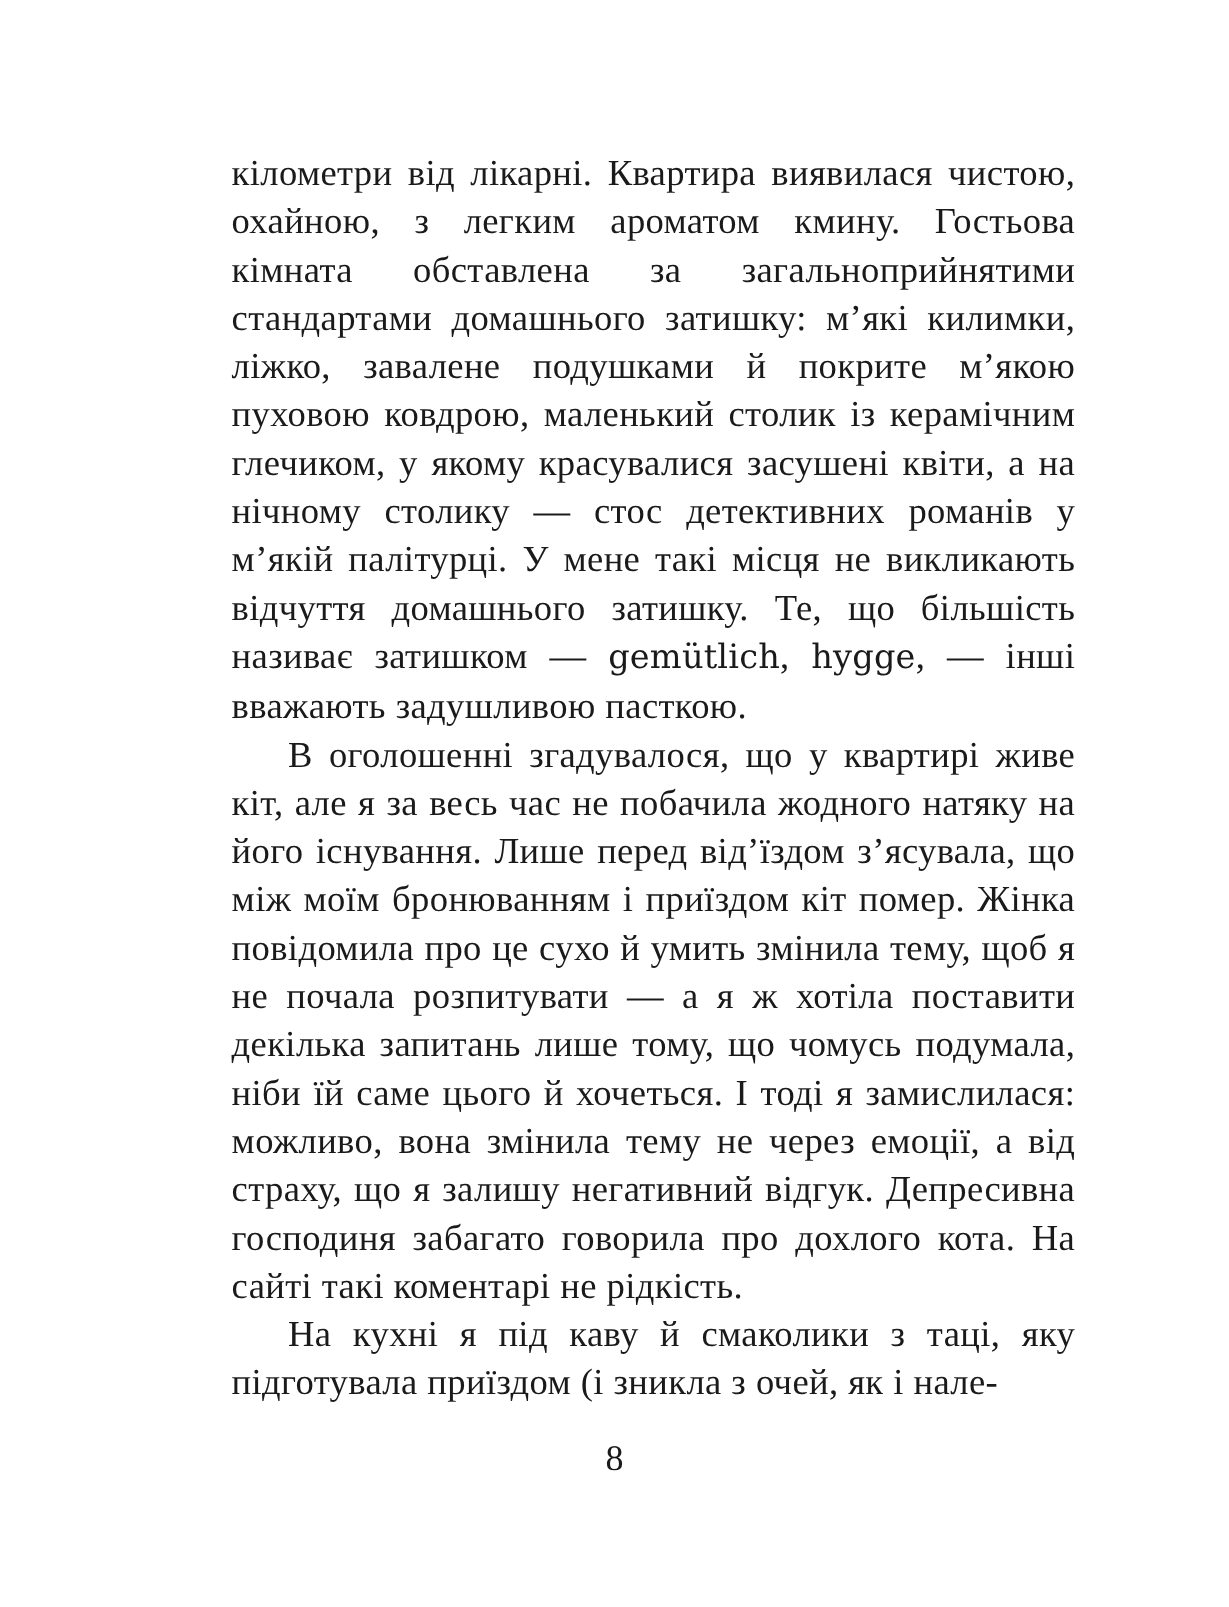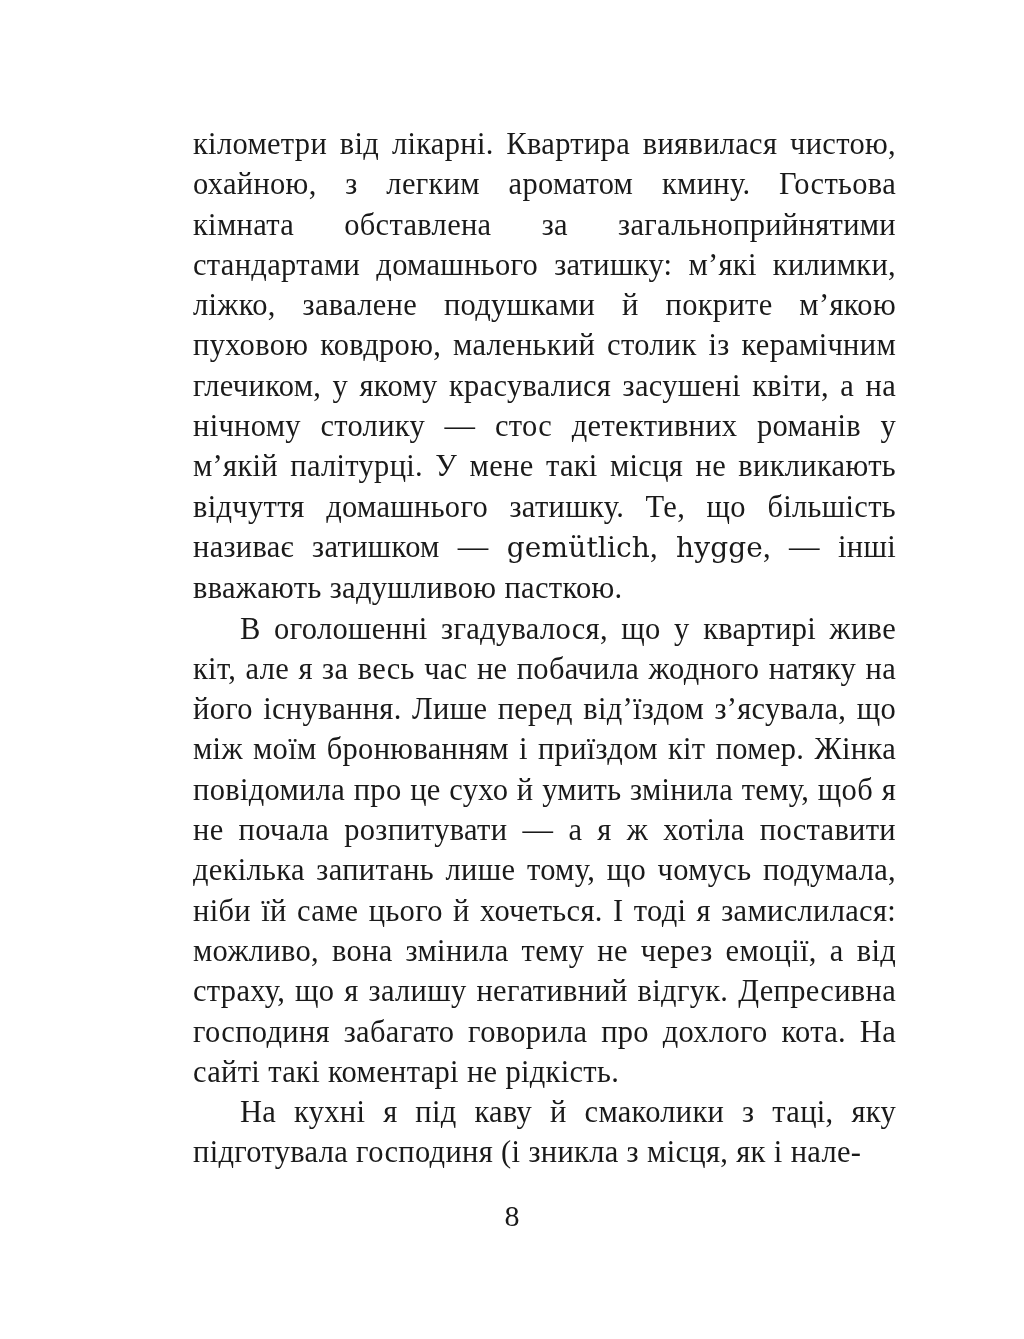--- a/index.html
+++ b/index.html
@@ -66,19 +66,19 @@
 <body>
 
 <div class="page">
 
   <div class="text-block">
 
     <p class="para"><span>кілометри від лікарні. Квартира виявилася чистою, охайною, з легким ароматом кмину. Гостьова кімната обставлена за загальноприйнятими стандартами домашнього затишку: м’які килимки, ліжко, завалене подушками й покрите м’якою пуховою ковдрою, маленький столик із керамічним глечиком, у якому красувалися засушені квіти, а на нічному столику — стос детективних романів у м’якій палітурці. У мене такі місця не викликають відчуття домашнього затишку. Те, що більшість називає затишком — </span><span class="loan">gemütlich</span><span>, </span><span class="loan">hygge</span><span>, — інші вважають задушливою пасткою.</span></p>
 
     <p class="para indented"><span>В оголошенні згадувалося, що у квартирі живе кіт, але я за весь час не побачила жодного натяку на його існування. Лише перед від’їздом з’ясувала, що між моїм бронюванням і приїздом кіт помер. Жінка повідомила про це сухо й умить змінила тему, щоб я не почала розпитувати — а я ж хотіла поставити декілька запитань лише тому, що чомусь подумала, ніби їй саме цього й хочеться. І тоді я замислилася: можливо, вона змінила тему не через емоції, а від страху, що я залишу негативний відгук. </span><span class="ital">Депресивна господиня забагато говорила про дохлого кота.</span><span> На сайті такі коментарі не рідкість.</span></p>
 
-    <p class="para indented last-line-left"><span>На кухні я під каву й смаколики з таці, яку підготувала господиня (і зникла з місця, як і нале-</span></p>
+    <p class="para indented last-line-left"><span>На кухні я під каву й смаколики з таці, яку підготувала приїздом (і зникла з очей, як і нале-</span></p>
 
   </div>
 
   <div class="page-number">8</div>
 
 </div>
 
 </body></html>

